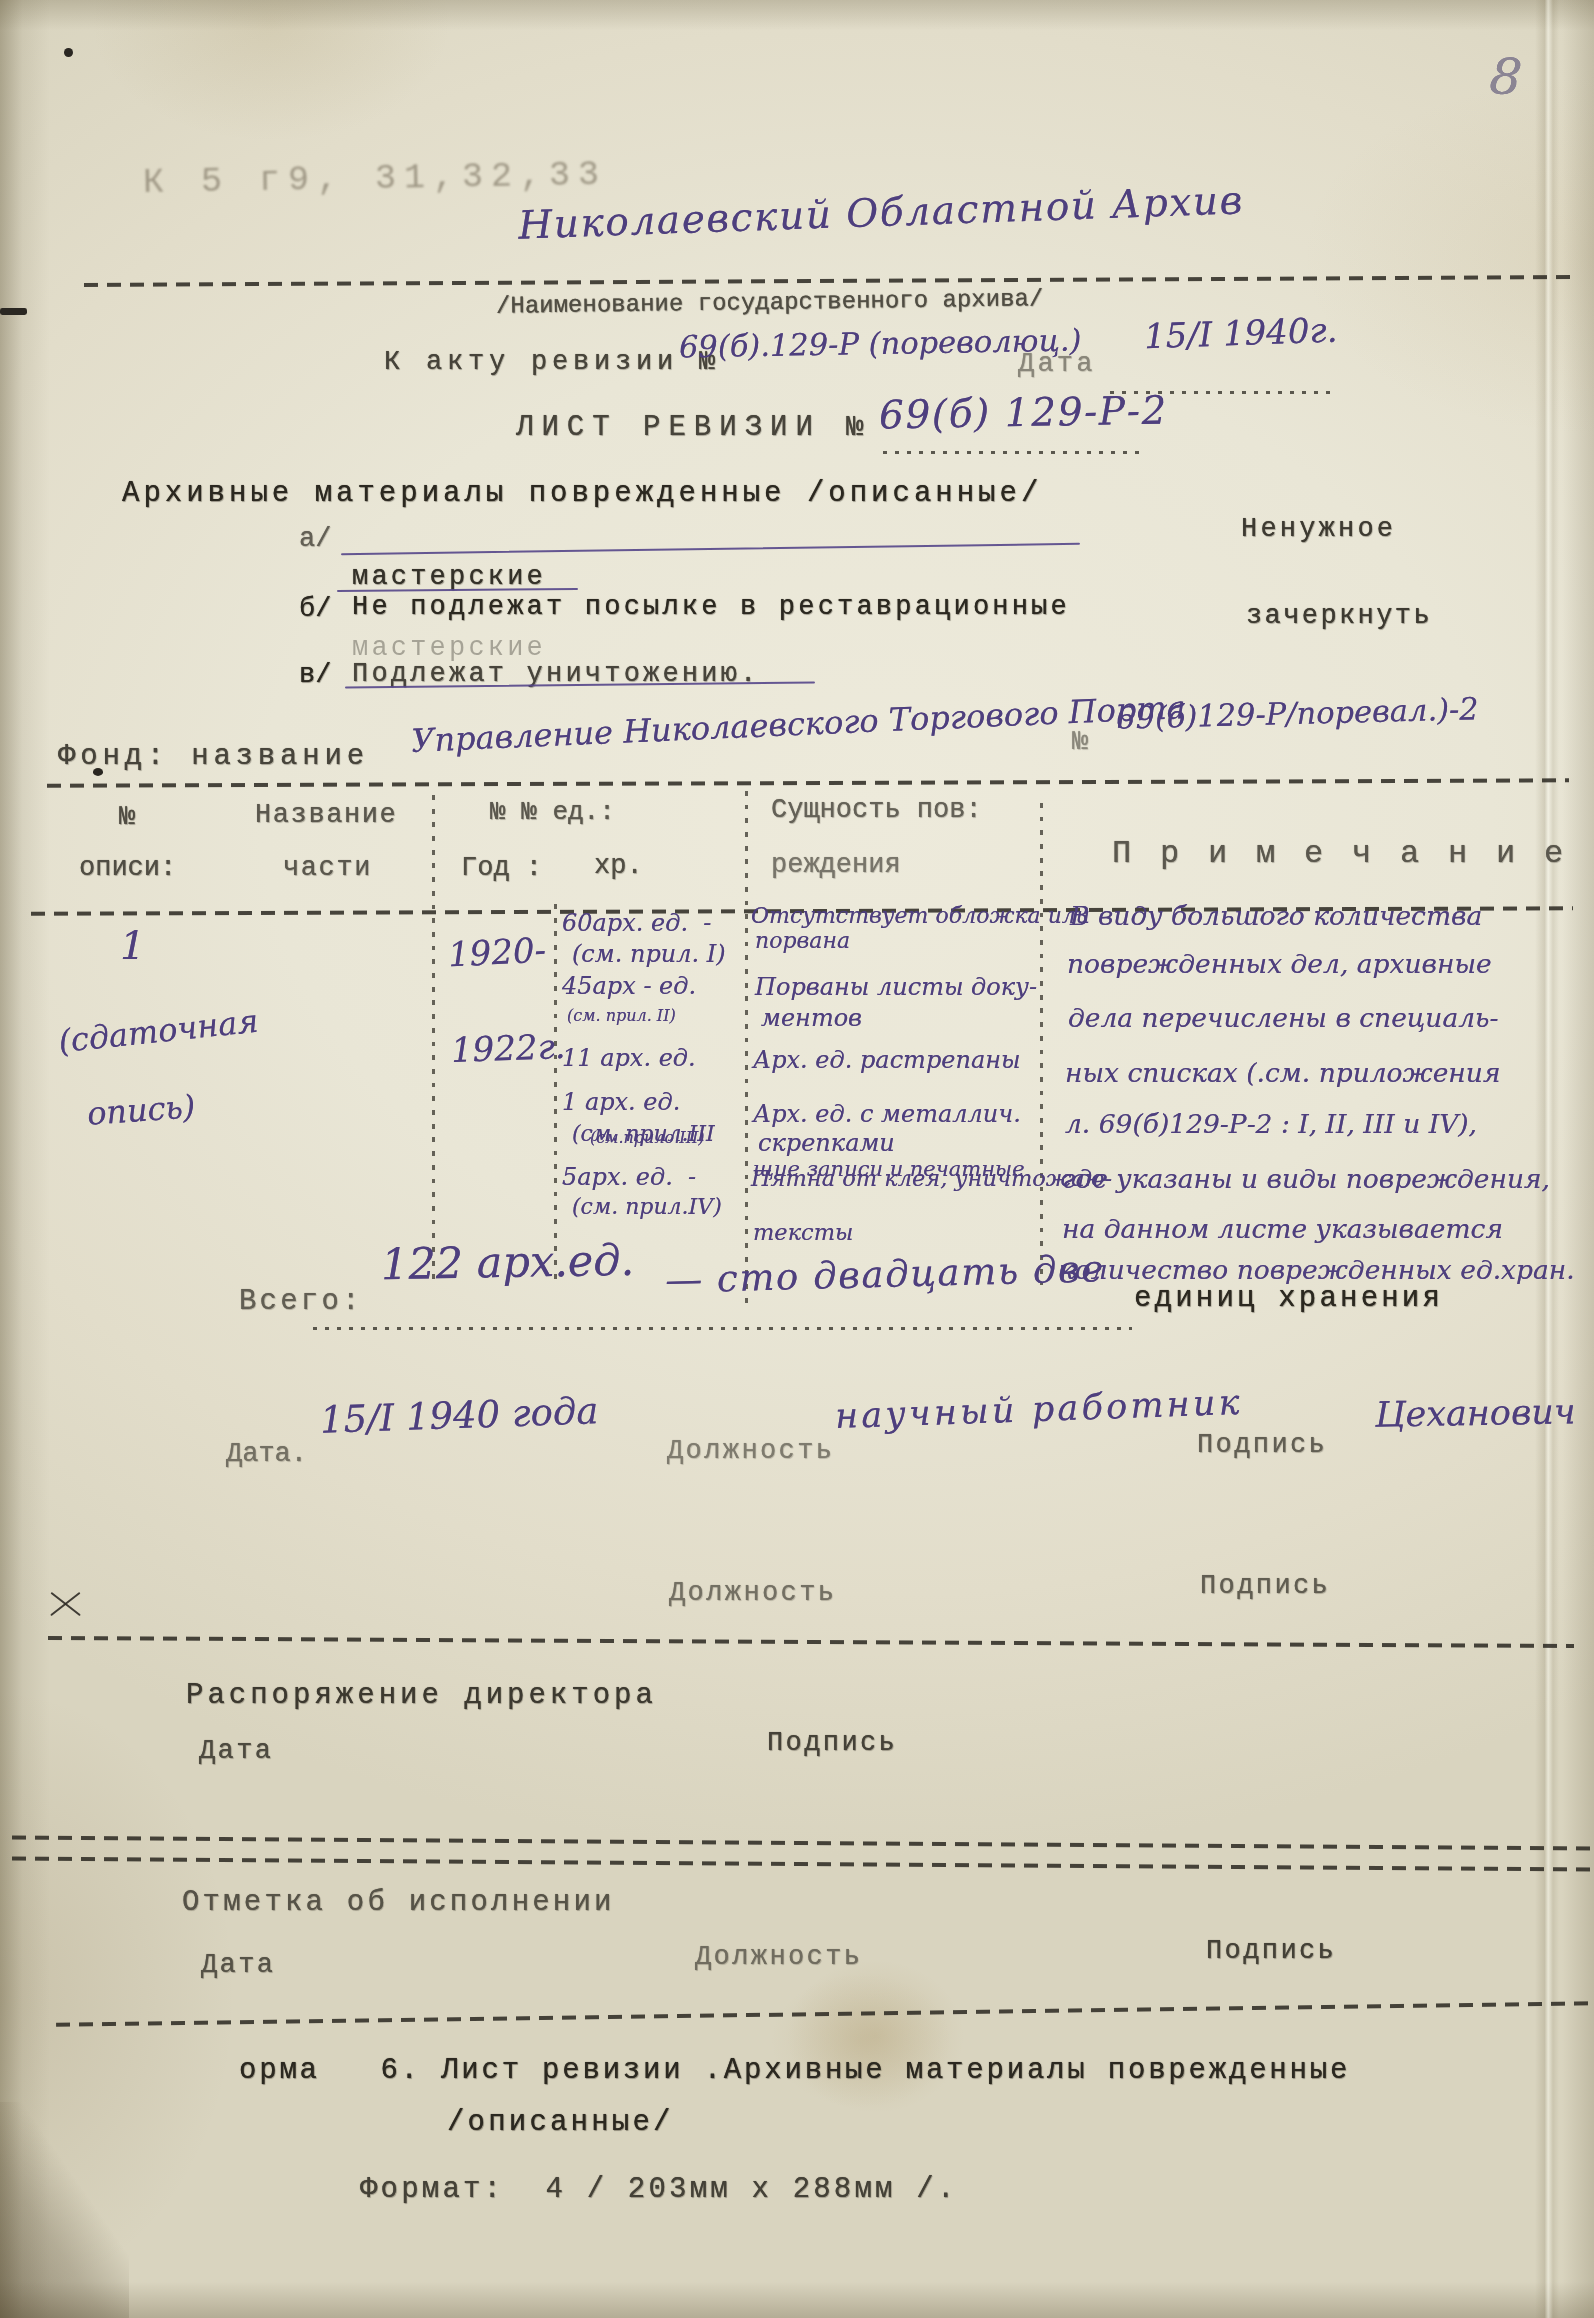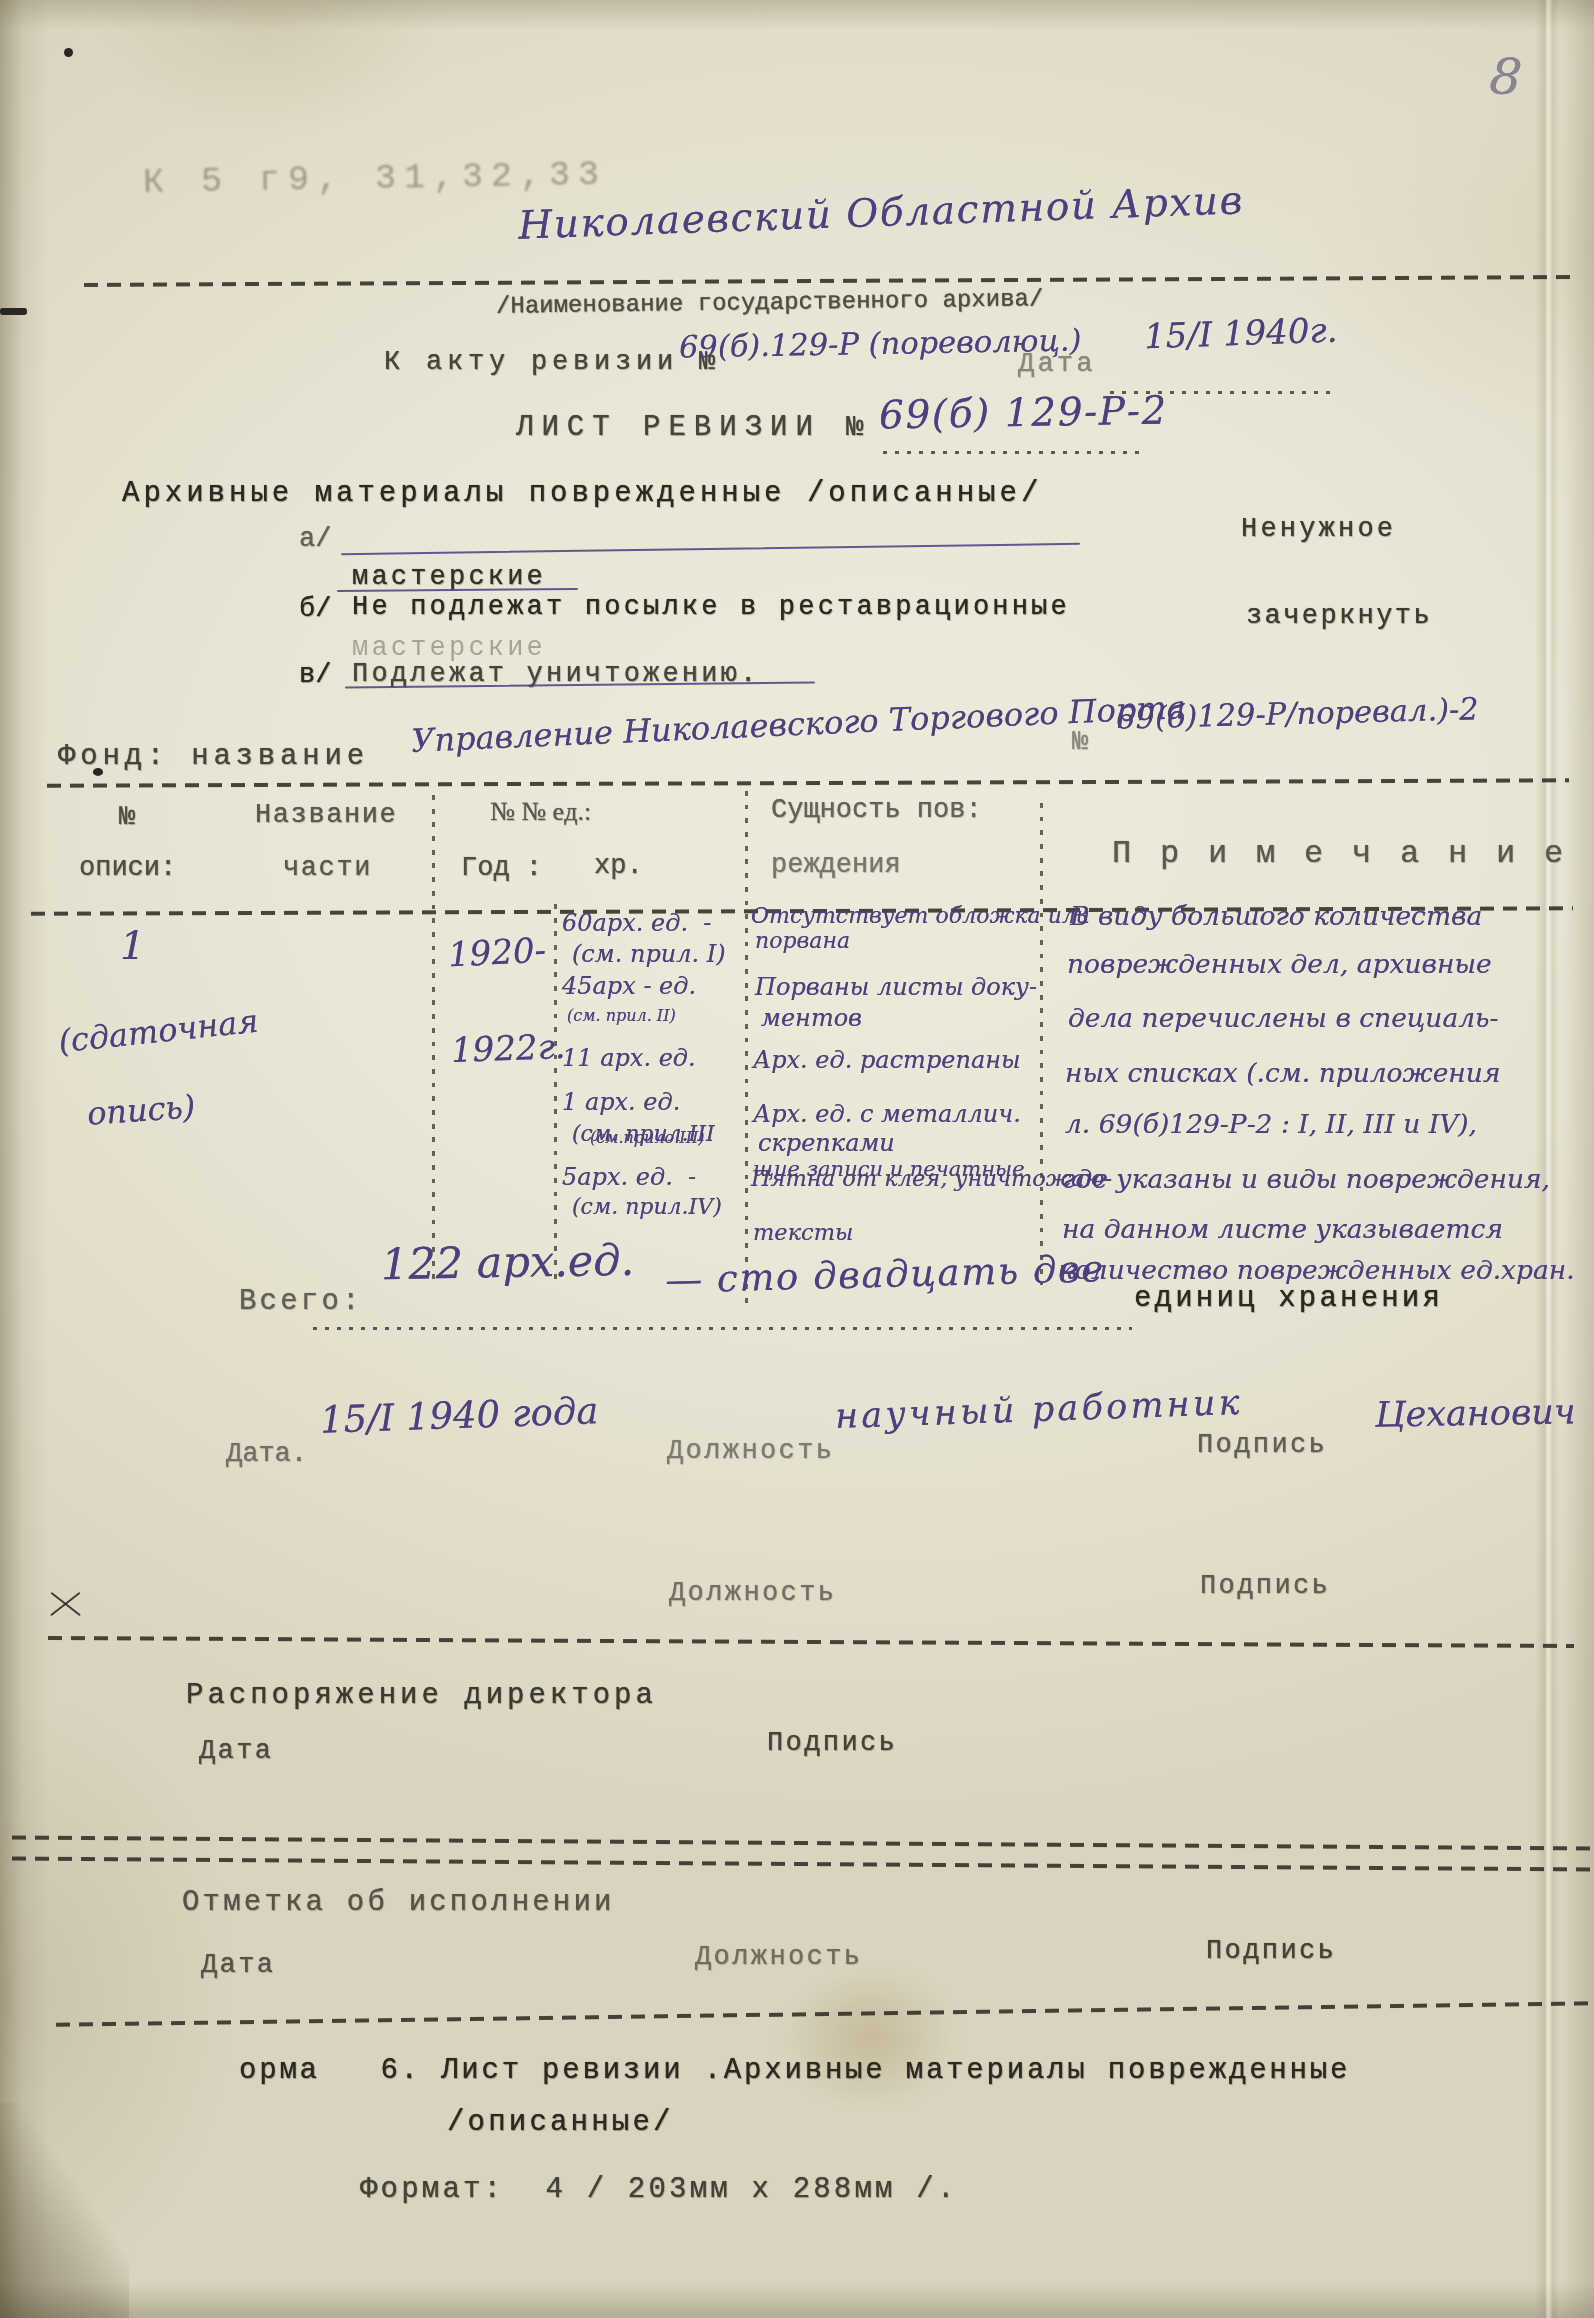--- a/index.html
+++ b/index.html
@@ -87,21 +87,21 @@
   <div class="h" style="left:411px;top:705px;font-size:32px;transform:rotate(-2.5deg);">Управление Николаевского Торгового Порта</div>
   <div class="t" style="left:1072px;top:727px;font-size:27px;opacity:.5;">№</div>
   <div class="h" style="left:1116px;top:696px;font-size:30.5px;transform:rotate(-1.5deg);">69(б)129-Р/поревал.)-2</div>
   <div class="dashline" style="left:47px;top:781px;width:1522px;transform:rotate(-0.2deg);"></div>
 
   <div class="t" style="left:119px;top:802px;font-size:27px;opacity:.8;">№</div>
   <div class="t" style="left:79px;top:853px;font-size:27px;opacity:.8;">описи:</div>
   <div class="t" style="left:255px;top:800px;font-size:27px;letter-spacing:1.6px;opacity:.75;">Название</div>
   <div class="t" style="left:283px;top:853px;font-size:27px;letter-spacing:1.6px;opacity:.75;">части</div>
   <div class="t" style="left:461px;top:853px;font-size:27px;opacity:.8;">Год :</div>
-  <div class="t" style="left:490px;top:797px;font-size:26px;opacity:.75;font-family:Liberation Serif, serif;">№ № ед.:</div>
+  <div class="t" style="left:490px;top:797px;font-size:26px;opacity:.75;">№ № ед.:</div>
   <div class="t" style="left:594px;top:851px;font-size:27px;opacity:.8;">хр.</div>
   <div class="t" style="left:771px;top:795px;font-size:27px;opacity:.7;">Сущность пов:</div>
   <div class="t" style="left:771px;top:850px;font-size:27px;opacity:.6;">реждения</div>
   <div class="t" style="left:1112px;top:835px;font-size:32px;letter-spacing:4.8px;opacity:.75;">П р и м е ч а н и е</div>
   <div class="dashline" style="left:30.5px;top:909px;width:1542px;transform:rotate(-0.2deg);"></div>
 
   <div class="vdots" style="left:432px;top:795px;height:488px;"></div>
   <div class="vdots" style="left:554px;top:904px;height:384px;"></div>
   <div class="vdots" style="left:745px;top:791px;height:520px;"></div>
   <div class="vdots" style="left:1040px;top:803px;height:482px;"></div>

